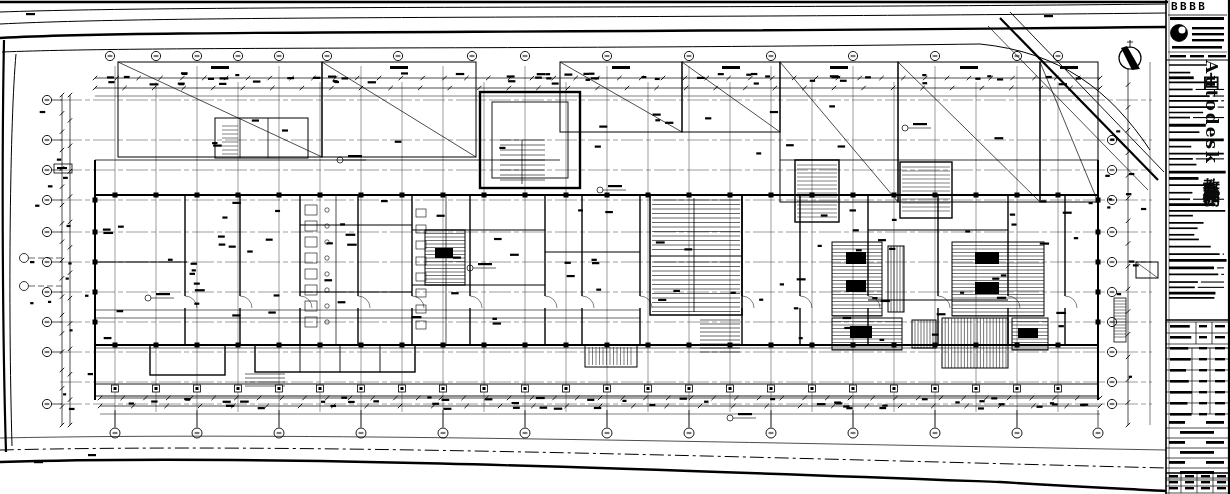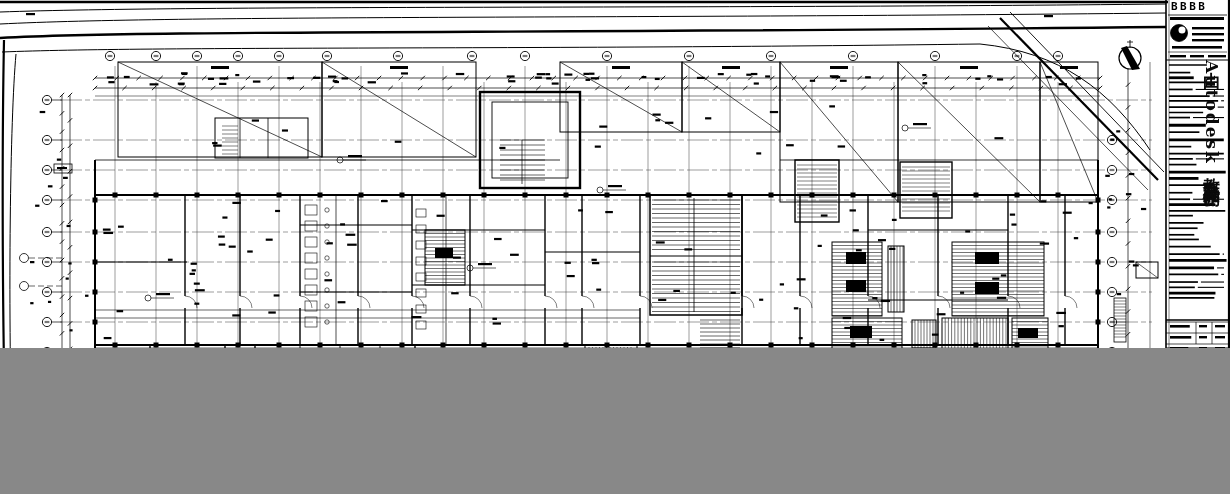--- a/index.html
+++ b/index.html
@@ -1,16 +1,16 @@
 <!DOCTYPE html>
 <html><head>
 <meta charset="utf-8">
 <style>
   html,body{margin:0;padding:0;background:#888;}
-  .sheet{position:relative;width:1230px;height:348px;background:#ffffff;overflow:hidden;
+  .sheet{position:relative;width:1230px;height:494px;background:#ffffff;overflow:hidden;
          font-family:"DejaVu Sans",sans-serif;}
   .sheet svg{position:absolute;left:0;top:0;}
   .tb-company{position:absolute;left:1171px;top:0px;font-size:11px;font-weight:bold;
               letter-spacing:2.5px;color:#000;font-family:"DejaVu Sans Mono",monospace;}
   .watermark{position:absolute;left:1201px;top:58px;height:330px;writing-mode:vertical-rl;
              text-orientation:mixed;font-size:17px;font-weight:bold;color:#0a0a0a;
              letter-spacing:2px;font-family:"DejaVu Serif",serif;white-space:nowrap;}
 </style>
 </head>
 <body>

